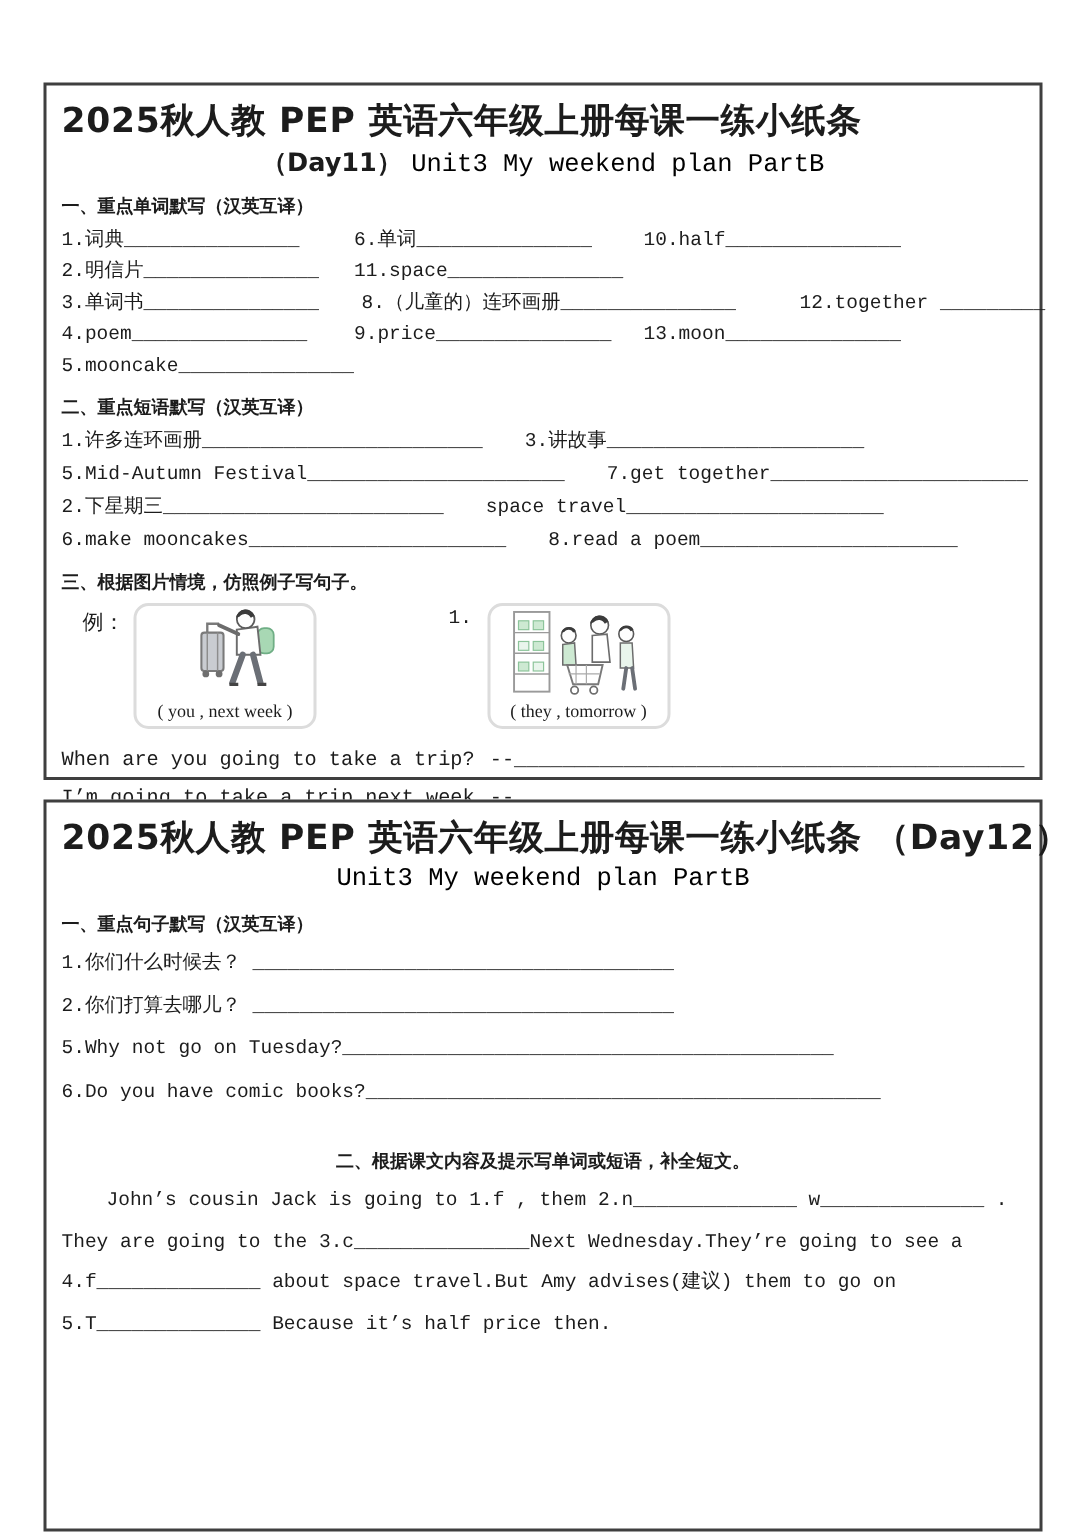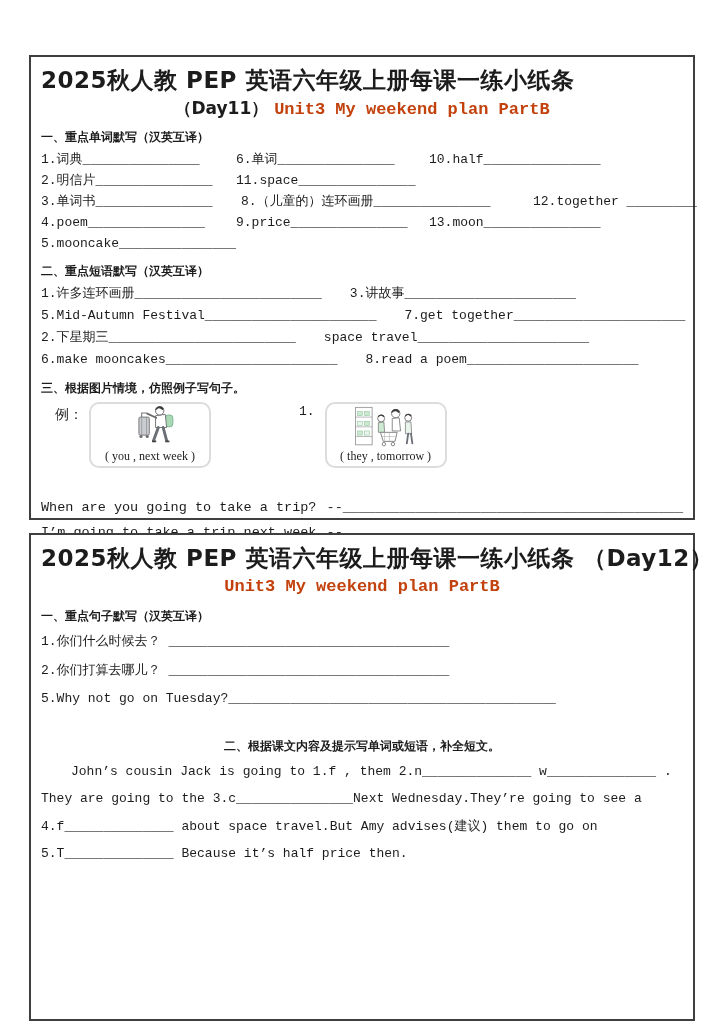--- a/index.html
+++ b/index.html
@@ -19,37 +19,37 @@
 
   .title {
     font-family:"DejaVu Sans",sans-serif; font-weight:bold;
     font-size:23px; text-align:left; margin:4px 0 0 0; letter-spacing:0.5px;
     white-space:nowrap;
   }
   .subtitle {
     text-align:center; font-weight:bold; font-size:17px;
     font-family:"DejaVu Sans",sans-serif; margin-top:1px; white-space:nowrap;
   }
-  .red { color:#c2410c; font-family:"Liberation Mono","DejaVu Sans Mono",monospace; font-weight:bold; }
+  .red { color:#000000; font-family:"Liberation Mono","DejaVu Sans Mono",monospace; font-weight:normal; }
   .sec {
     font-family:"DejaVu Sans",sans-serif; font-weight:bold;
     font-size:12px; margin:9px 0 3px 0; white-space:nowrap;
   }
   .wrow {
     display:grid; grid-template-columns:195px 193px auto;
     font-size:13px; line-height:21px; white-space:nowrap;
   }
   .wrow.wide { grid-template-columns:200px 292px auto; }
   .prow { display:flex; gap:28px; font-size:13px; line-height:22px; white-space:nowrap; }
 
   .pics { display:flex; align-items:flex-start; margin-top:5px; height:92px; }
   .ex-label { font-size:14px; font-family:"DejaVu Sans",sans-serif; margin:4px 6px 0 14px; }
   .num-label { font-size:13px; margin:2px 10px 0 88px; }
   .picbox {
-    margin:0; width:122px; height:66px; border:2px solid #dcdcdc; border-radius:10px;
+    margin:0; width:122px; height:84px; border:2px solid #dcdcdc; border-radius:10px;
     display:flex; flex-direction:column; align-items:center; justify-content:flex-end;
     background:#fff;
   }
   .picbox svg { flex:1 1 auto; margin-top:2px; }
   .picbox figcaption { font-family:"Liberation Serif","DejaVu Serif",serif; font-size:12px; padding-bottom:2px; white-space:nowrap; }
 
   .qa { display:flex; font-size:13.5px; line-height:22px; margin-top:3px; white-space:nowrap; }
   .qa-text { width:288px; }
   .qa-blank { letter-spacing:0; }
 
@@ -174,20 +174,21 @@
   <section class="card card2">
     <h1 class="title">2025秋人教 PEP 英语六年级上册每课一练小纸条 （Day12）</h1>
     <div class="subtitle">
       <span class="red">Unit3 My weekend plan PartB</span>
     </div>
 
     <div class="sec" style="margin-top:12px;">一、重点句子默写（汉英互译）</div>
     <div class="line">1.你们什么时候去？ ____________________________________</div>
     <div class="line">2.你们打算去哪儿？ ____________________________________</div>
     <div class="line">5.Why not go on Tuesday?__________________________________________</div>
+    <div class="line">6.Do you have comic books?____________________________________________</div>
 
     <div class="sec gap">二、根据课文内容及提示写单词或短语，补全短文。</div>
     <div class="pline indent">John’s cousin Jack is going to 1.f , them 2.n______________ w______________ .</div>
     <div class="pline">They are going to the 3.c_______________Next Wednesday.They’re going to see a</div>
     <div class="pline">4.f______________ about space travel.But Amy advises(建议) them to go on</div>
     <div class="pline">5.T______________ Because it’s half price then.</div>
   </section>
 
 </div>
 

